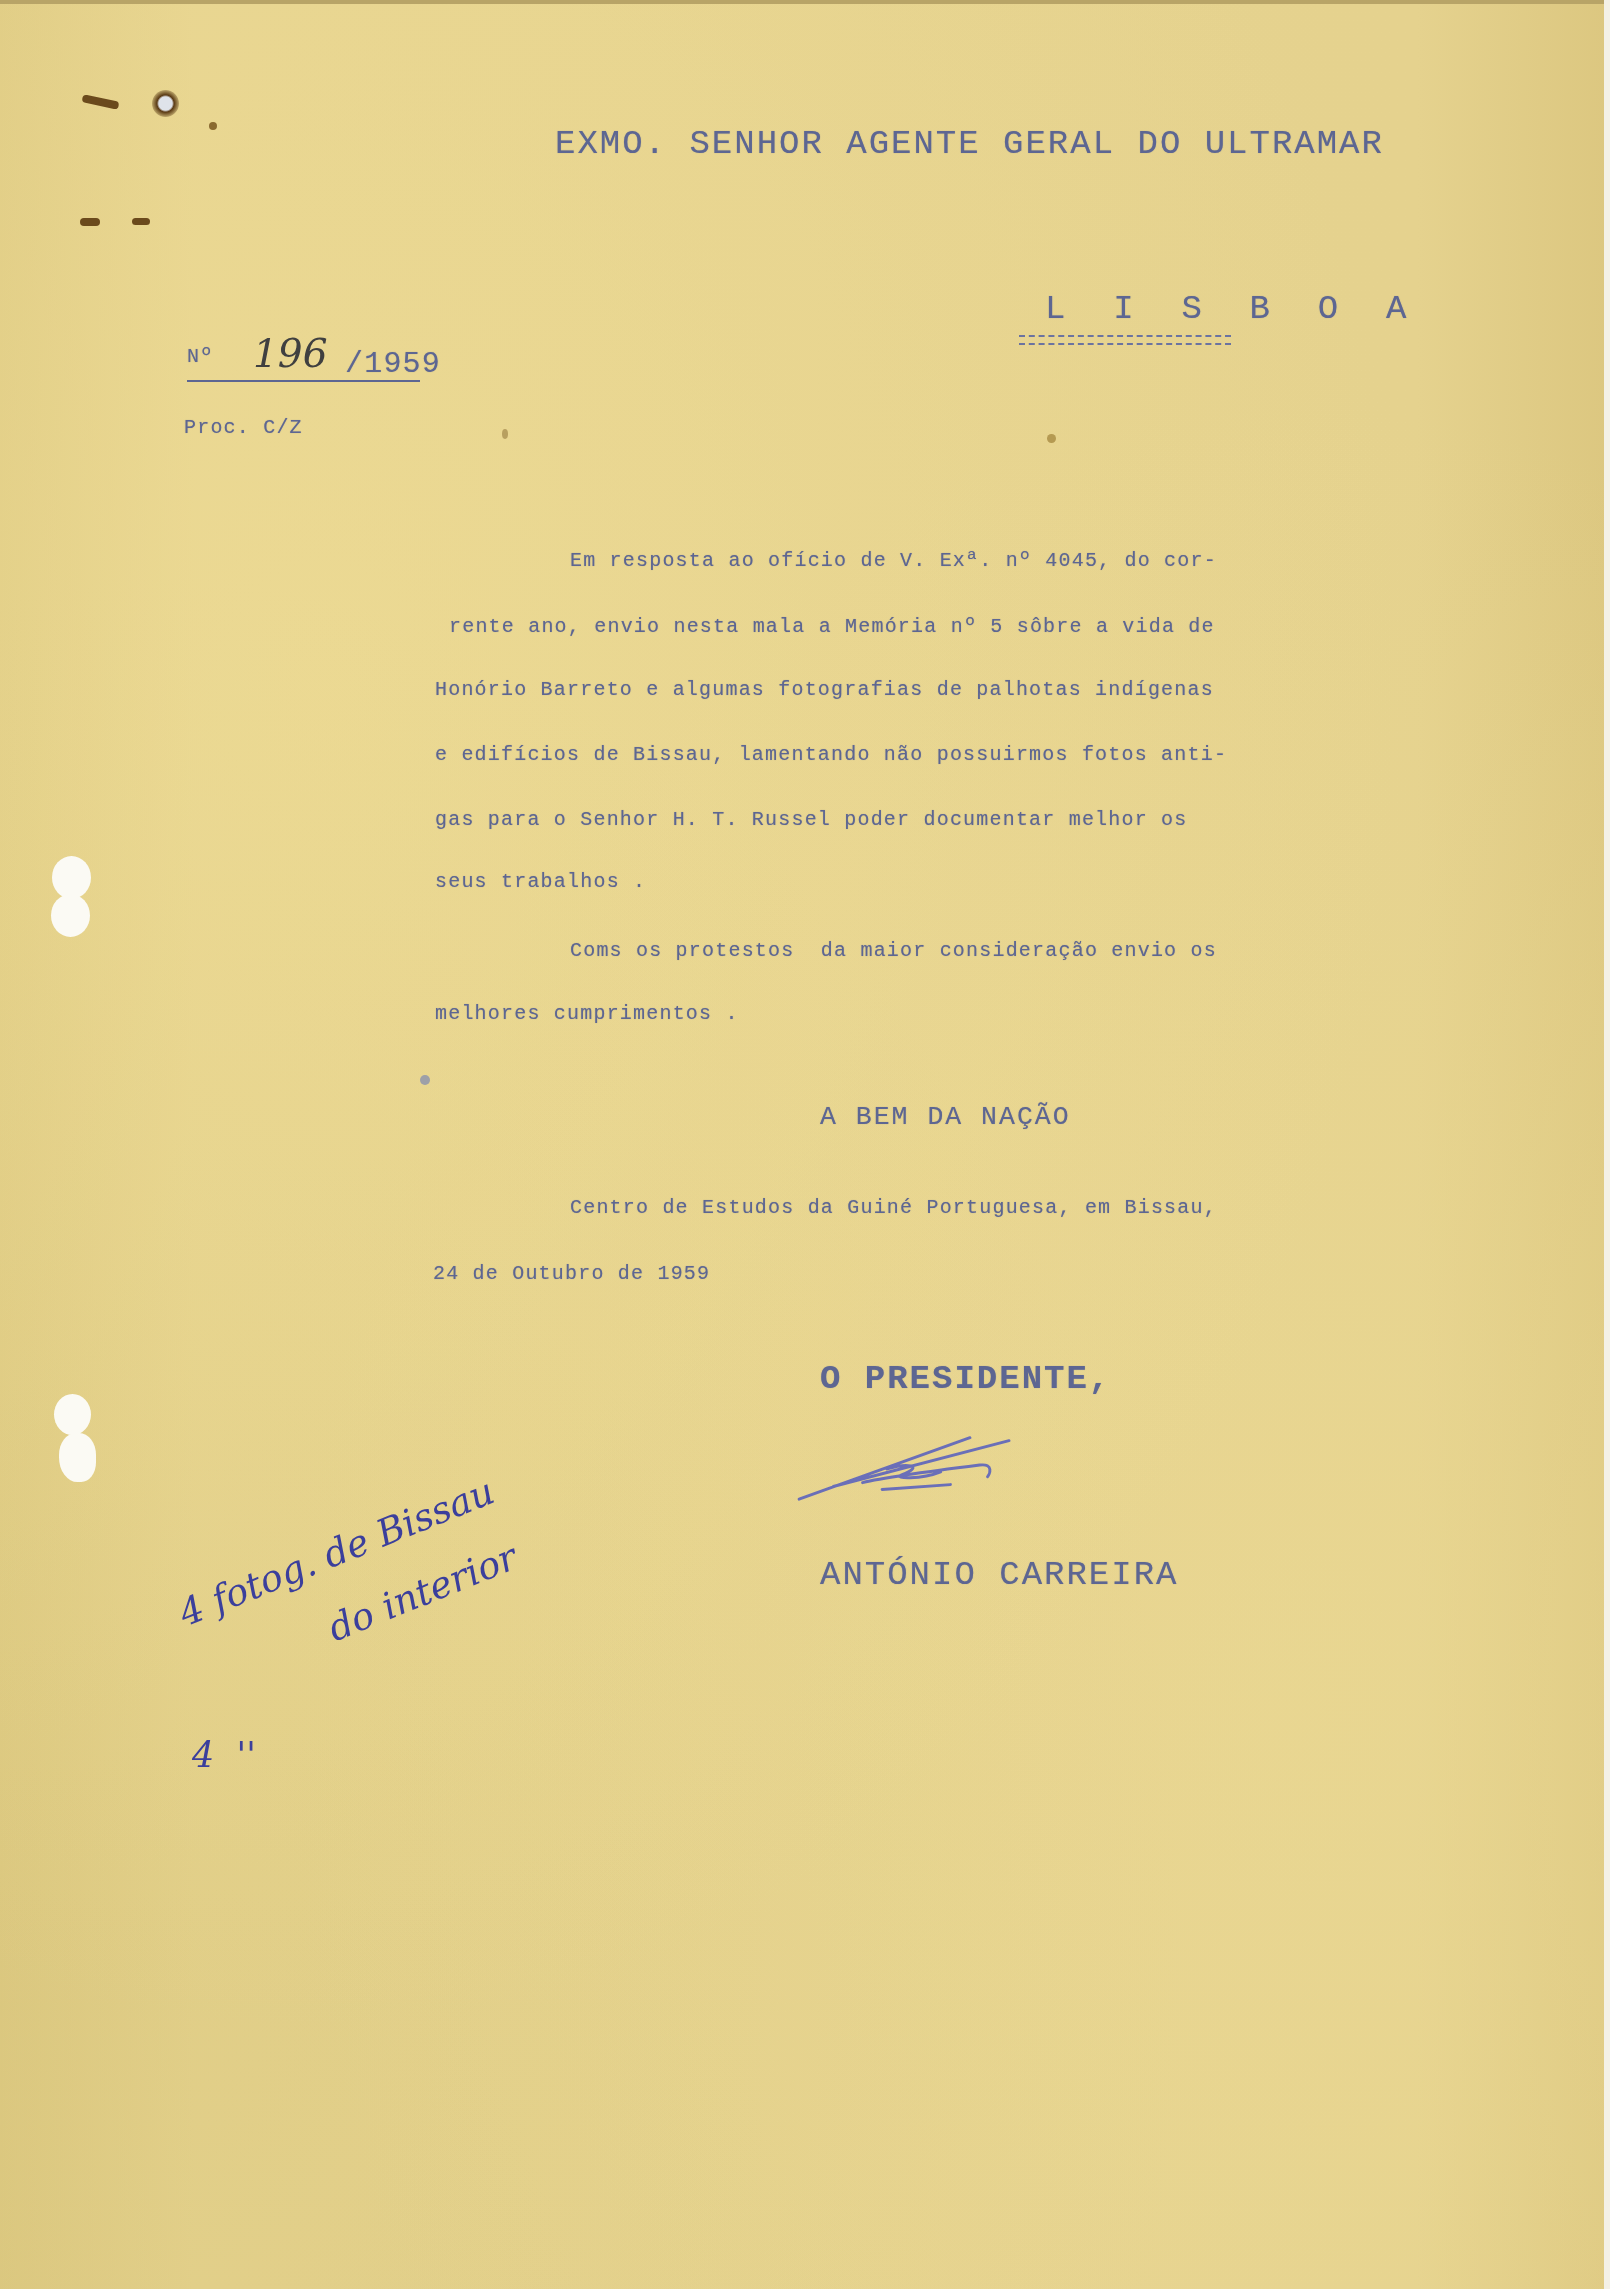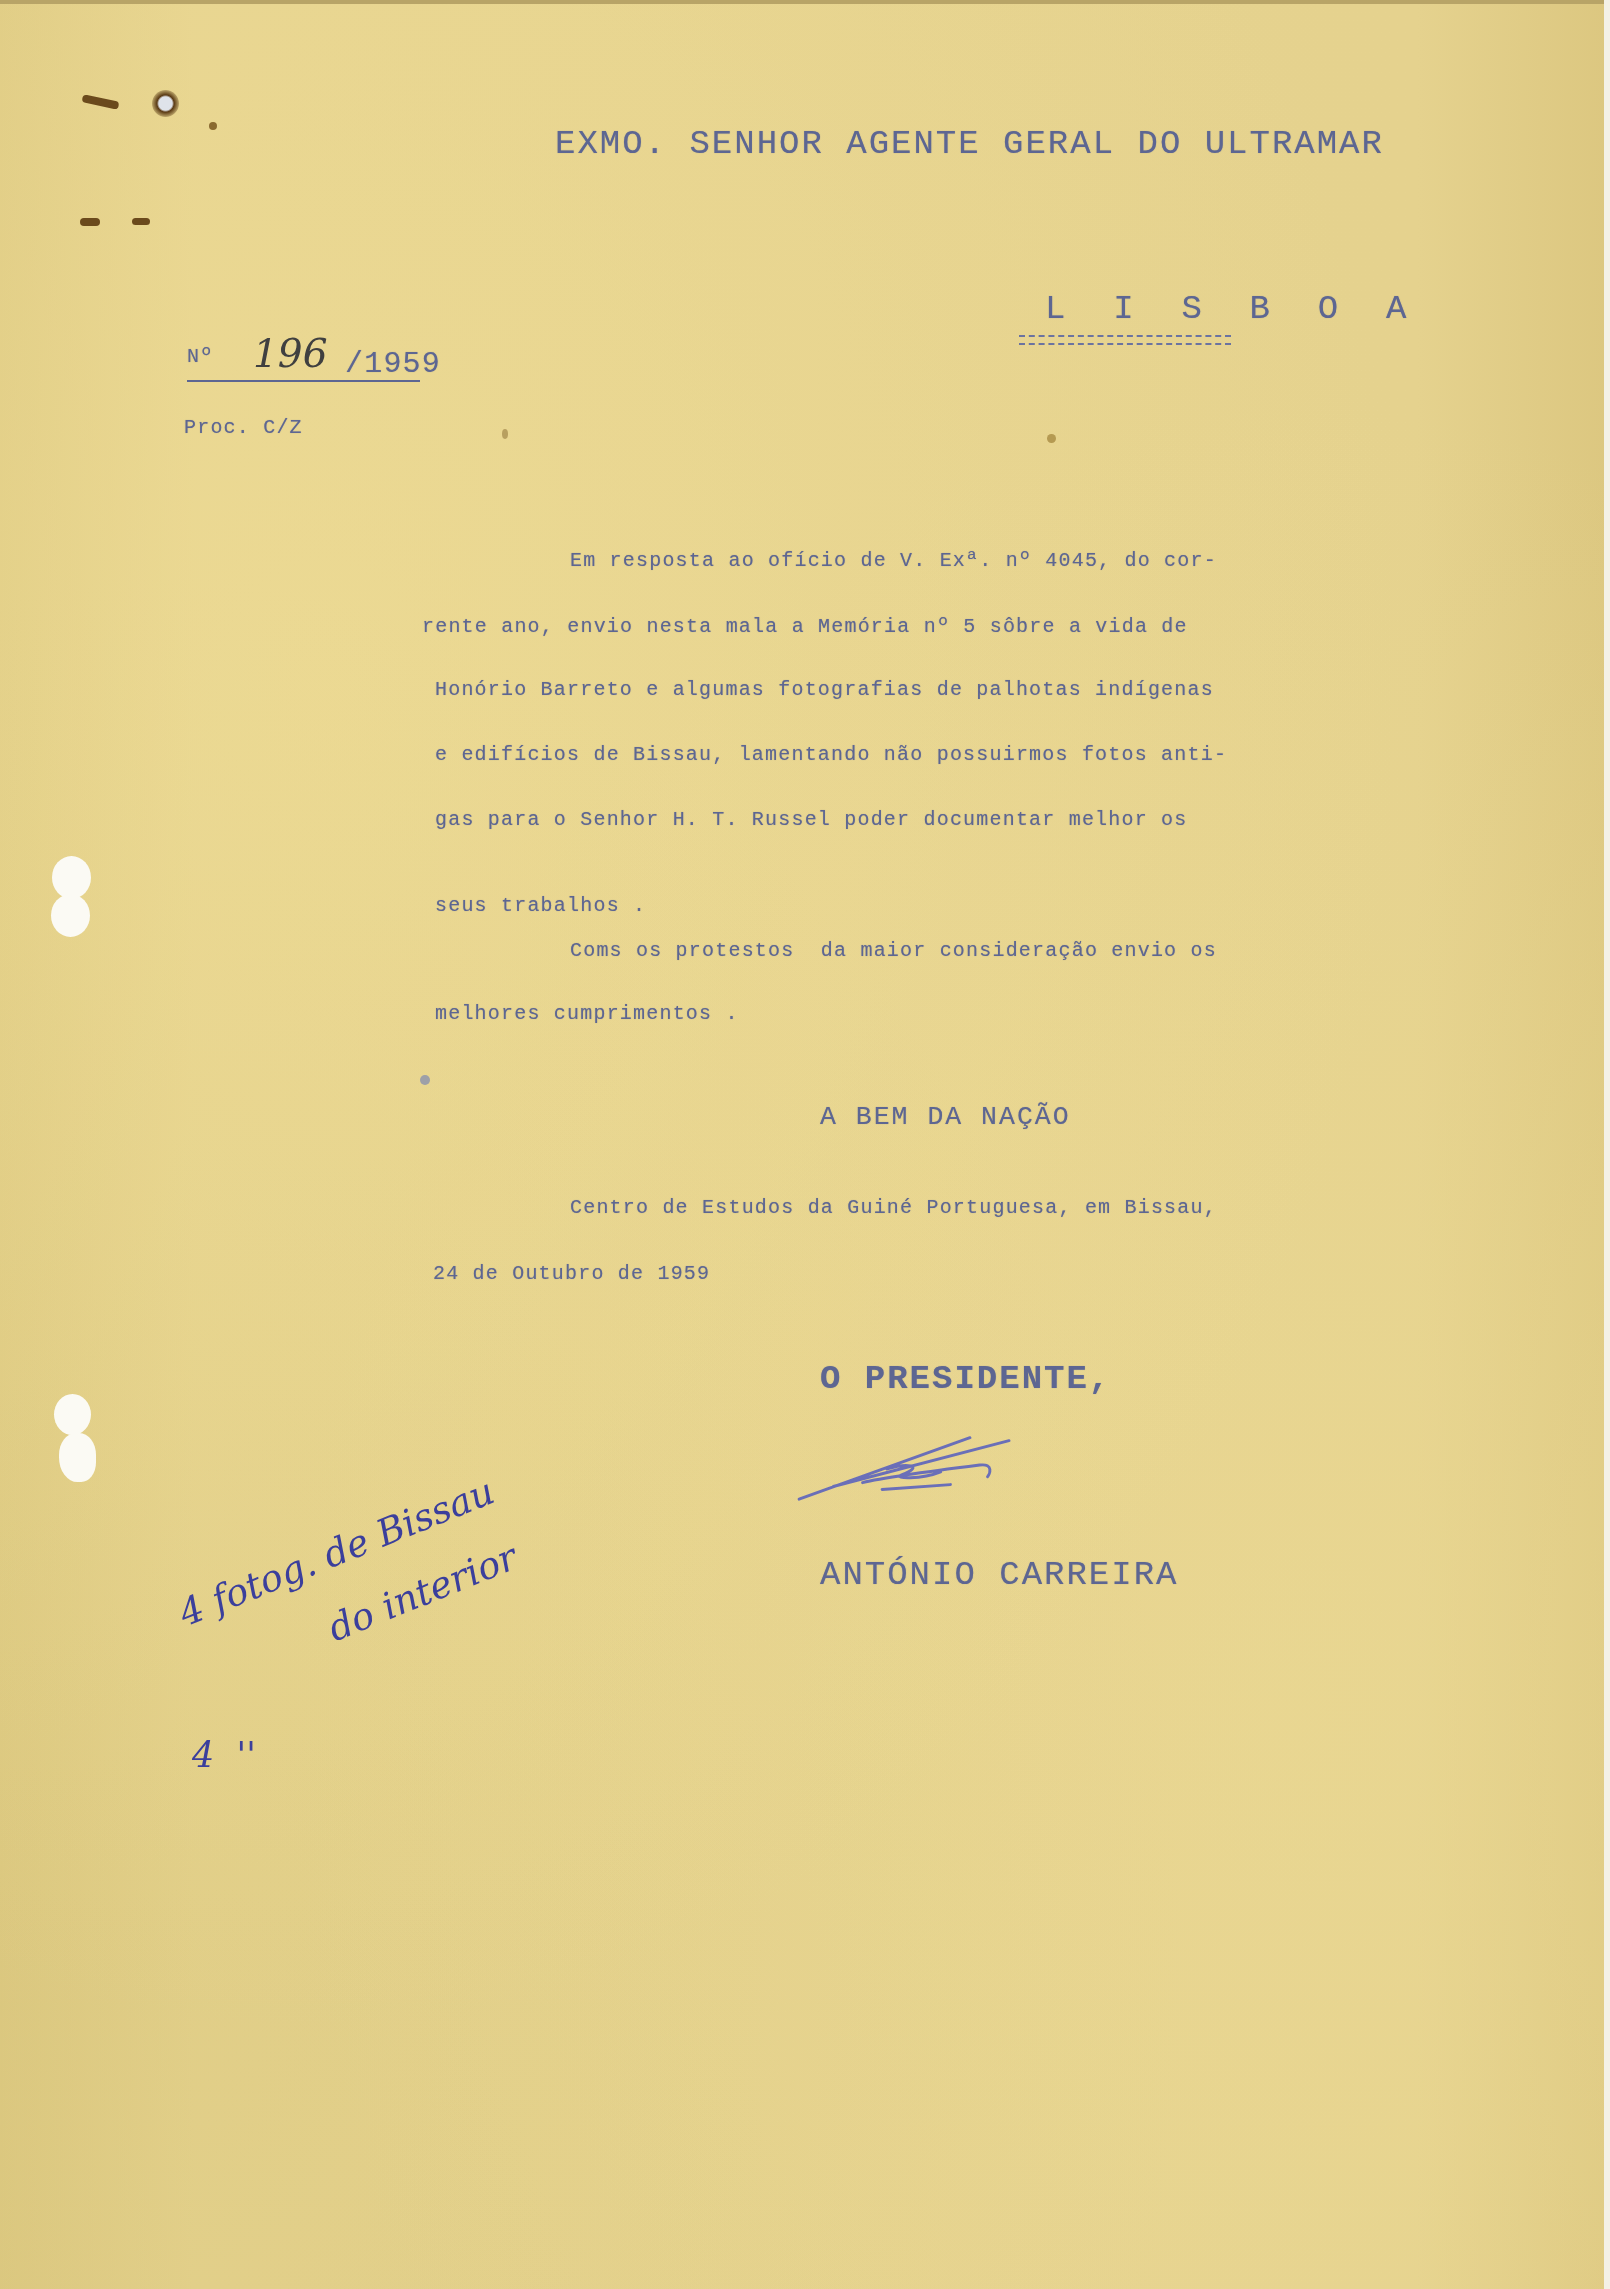--- a/index.html
+++ b/index.html
@@ -47,25 +47,25 @@
 <div class="t caps lisboa" style="left:1045px;top:290px;">L I S B O A</div>
 <div class="underline-dbl" style="left:1019px;top:335px;width:212px;"></div>
 
 <div class="t" style="left:187px;top:345px;">Nº</div>
 <div class="hand" style="left:253px;top:331px;font-size:39px;color:#404040;">196</div>
 <div class="t" style="left:333px;top:347px;font-size:30px;margin-left:12px;">/1959</div>
 <div class="num-line" style="left:187px;top:380px;width:233px;"></div>
 <div class="t" style="left:184px;top:416px;">Proc. C/Z</div>
 
 <div class="t" style="left:570px;top:549px;">Em resposta ao ofício de V. Exª. nº 4045, do cor-</div>
-<div class="t" style="left:422px;top:615px;">rente ano, envio nesta mala a Memória nº 5 sôbre a vida de</div>
+<div class="t" style="left:449px;top:615px;">rente ano, envio nesta mala a Memória nº 5 sôbre a vida de</div>
 <div class="t" style="left:435px;top:678px;">Honório Barreto e algumas fotografias de palhotas indígenas</div>
 <div class="t" style="left:435px;top:743px;">e edifícios de Bissau, lamentando não possuirmos fotos anti-</div>
 <div class="t" style="left:435px;top:808px;">gas para o Senhor H. T. Russel poder documentar melhor os</div>
-<div class="t" style="left:435px;top:870px;margin-top:24px;">seus trabalhos .</div>
+<div class="t" style="left:435px;top:870px;">seus trabalhos .</div>
 
 <div class="t" style="left:570px;top:939px;">Coms os protestos  da maior consideração envio os</div>
 <div class="t" style="left:435px;top:1002px;">melhores cumprimentos .</div>
 
 <div class="t caps" style="left:820px;top:1102px;font-size:26.5px;">A BEM DA NAÇÃO</div>
 <div class="t" style="left:570px;top:1196px;">Centro de Estudos da Guiné Portuguesa, em Bissau,</div>
 <div class="t" style="left:433px;top:1262px;">24 de Outubro de 1959</div>
 
 <div class="t caps" style="left:820px;top:1360px;font-weight:bold;">O PRESIDENTE,</div>
 <svg style="position:absolute;left:794px;top:1426px;" width="225" height="83" viewBox="0 0 230 85">

